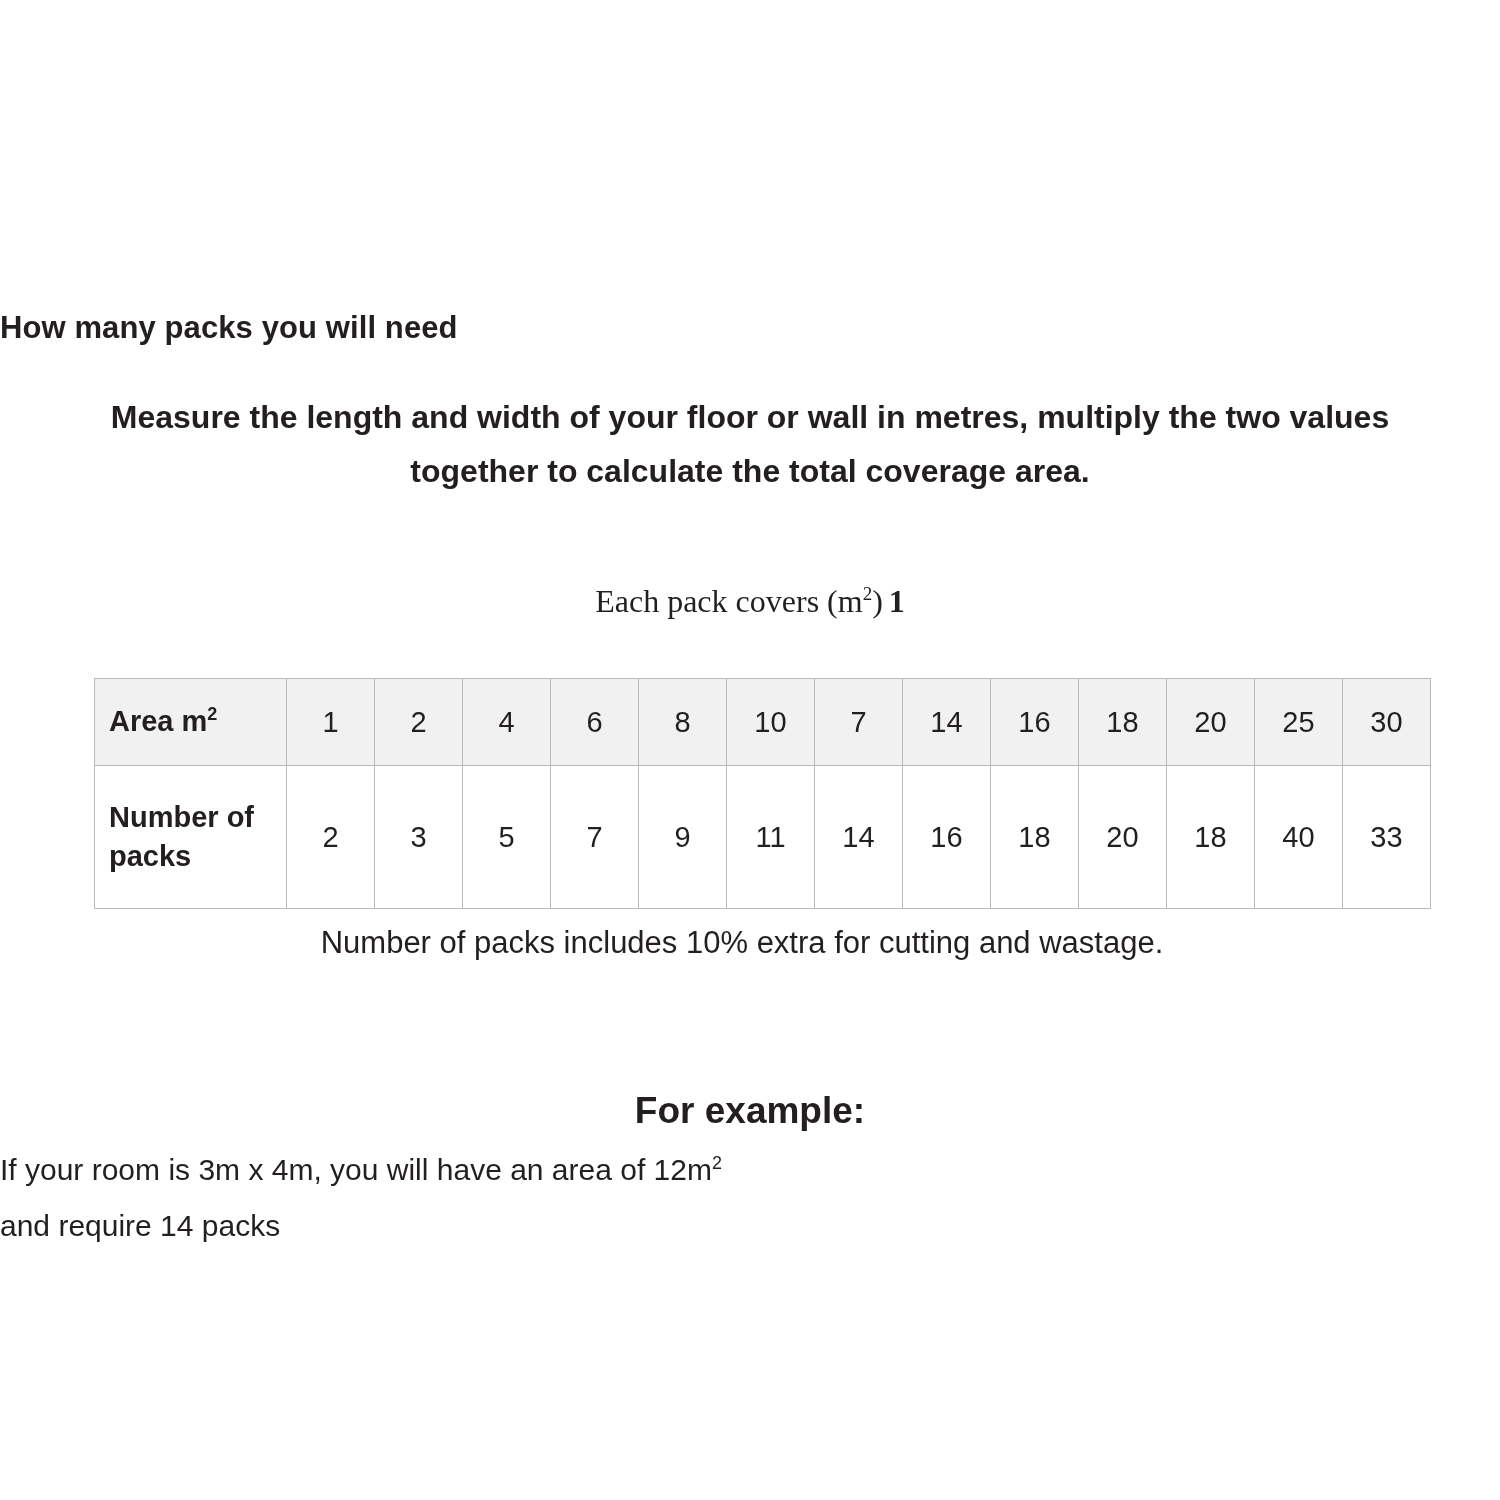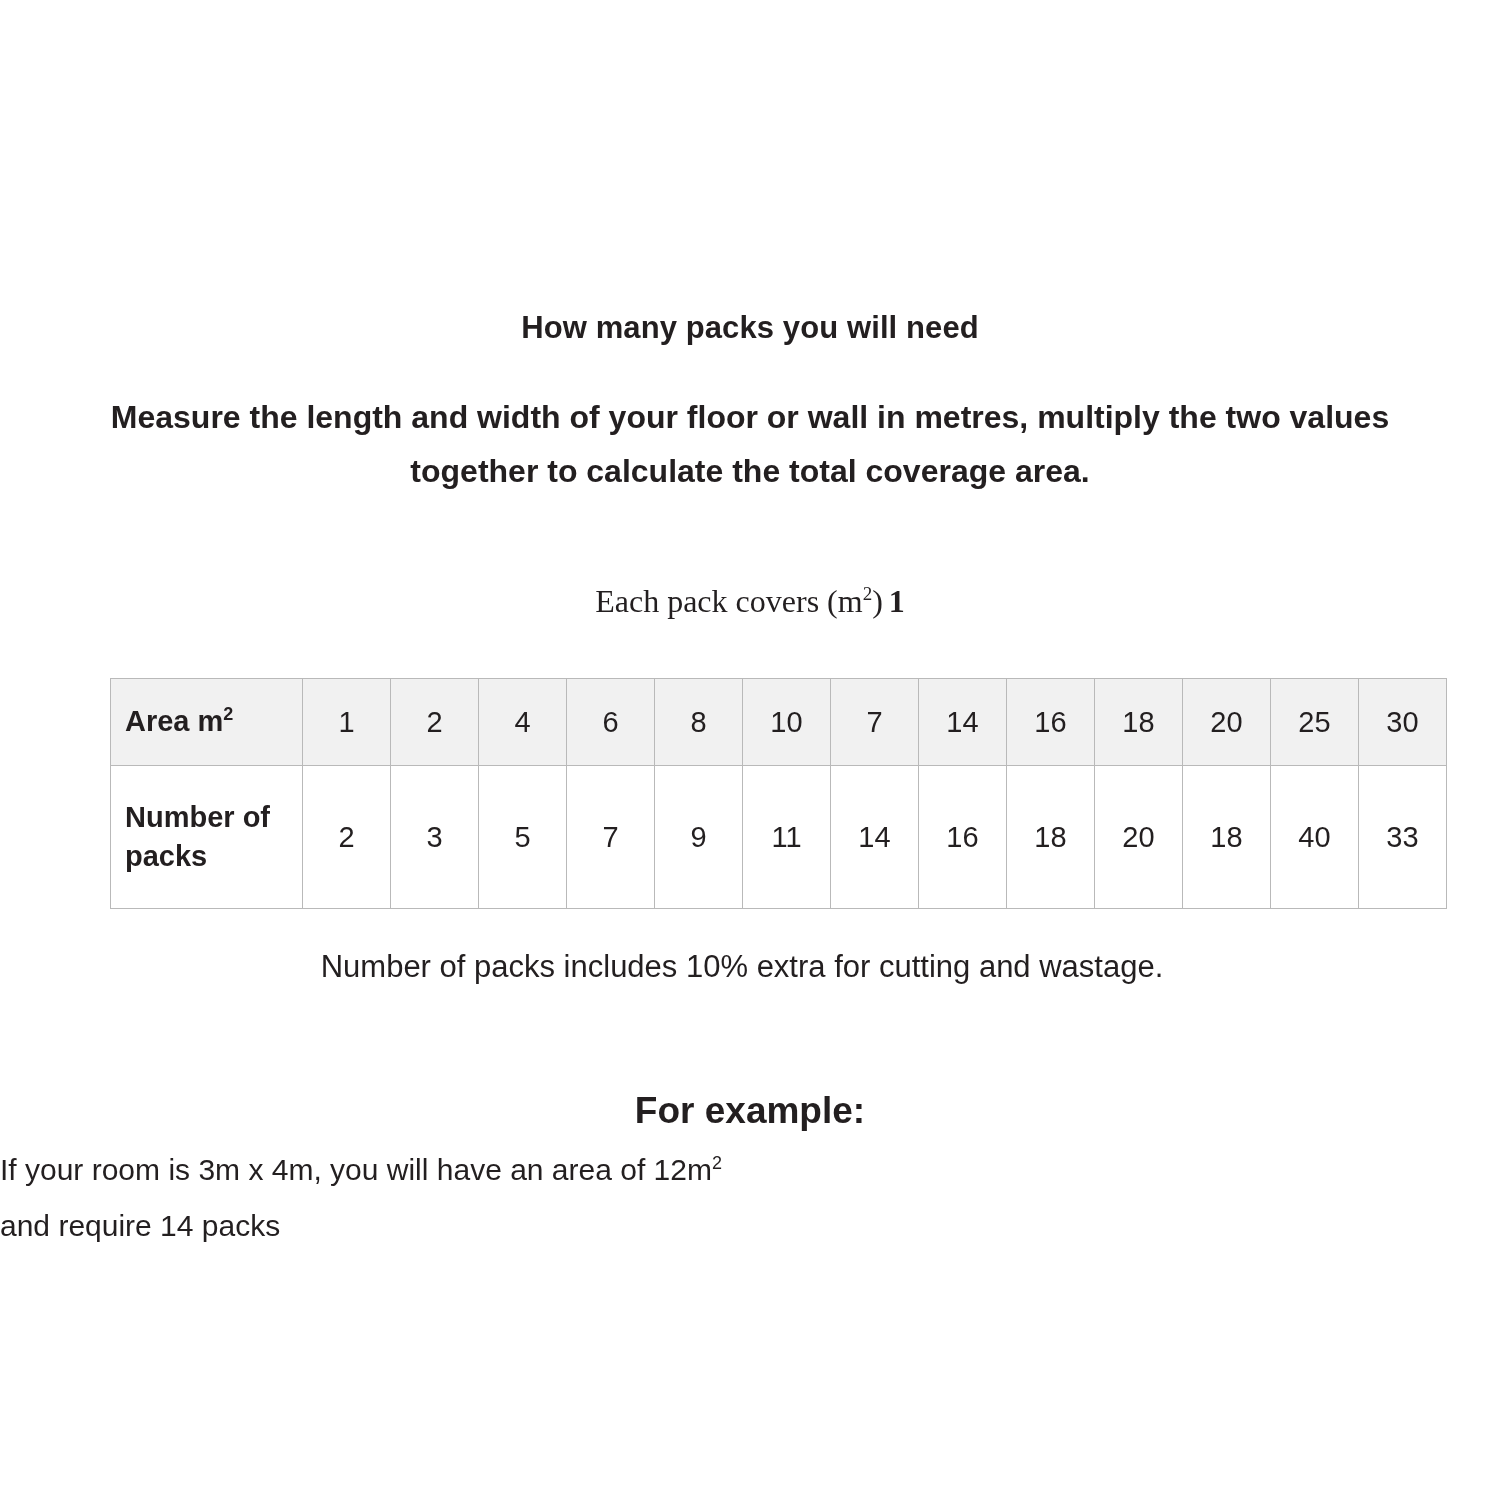--- a/index.html
+++ b/index.html
@@ -18,21 +18,21 @@
     position: relative;
     width: 1500px;
     height: 1500px;
     box-sizing: border-box;
   }
   .title {
     position: absolute;
     top: 310px;
     left: 0;
     width: 1500px;
-    text-align: center;
+    text-align: left;
     font-size: 31px;
     font-weight: bold;
     letter-spacing: 0.1px;
   }
   .intro {
     position: absolute;
     top: 390px;
     left: 110px;
     width: 1280px;
     text-align: center;
@@ -54,21 +54,21 @@
     vertical-align: super;
     line-height: 0;
   }
   .coverage .value {
     font-weight: bold;
     margin-left: 6px;
   }
   table.packs {
     position: absolute;
     top: 678px;
-    left: 110px;
+    left: 94px;
     border-collapse: collapse;
     table-layout: fixed;
   }
   table.packs td {
     border: 1px solid #b9b9b9;
     text-align: center;
     vertical-align: middle;
     font-size: 29px;
     color: #231f20;
   }
@@ -97,21 +97,20 @@
     width: 85px;
     font-weight: normal;
   }
   .note {
     position: absolute;
     top: 925px;
     left: 0;
     width: 1484px;
     text-align: center;
     font-size: 31px;
-    margin-top: 24px;
   }
   .example-title {
     position: absolute;
     top: 1090px;
     left: 0;
     width: 1500px;
     text-align: center;
     font-size: 37px;
     font-weight: bold;
   }

